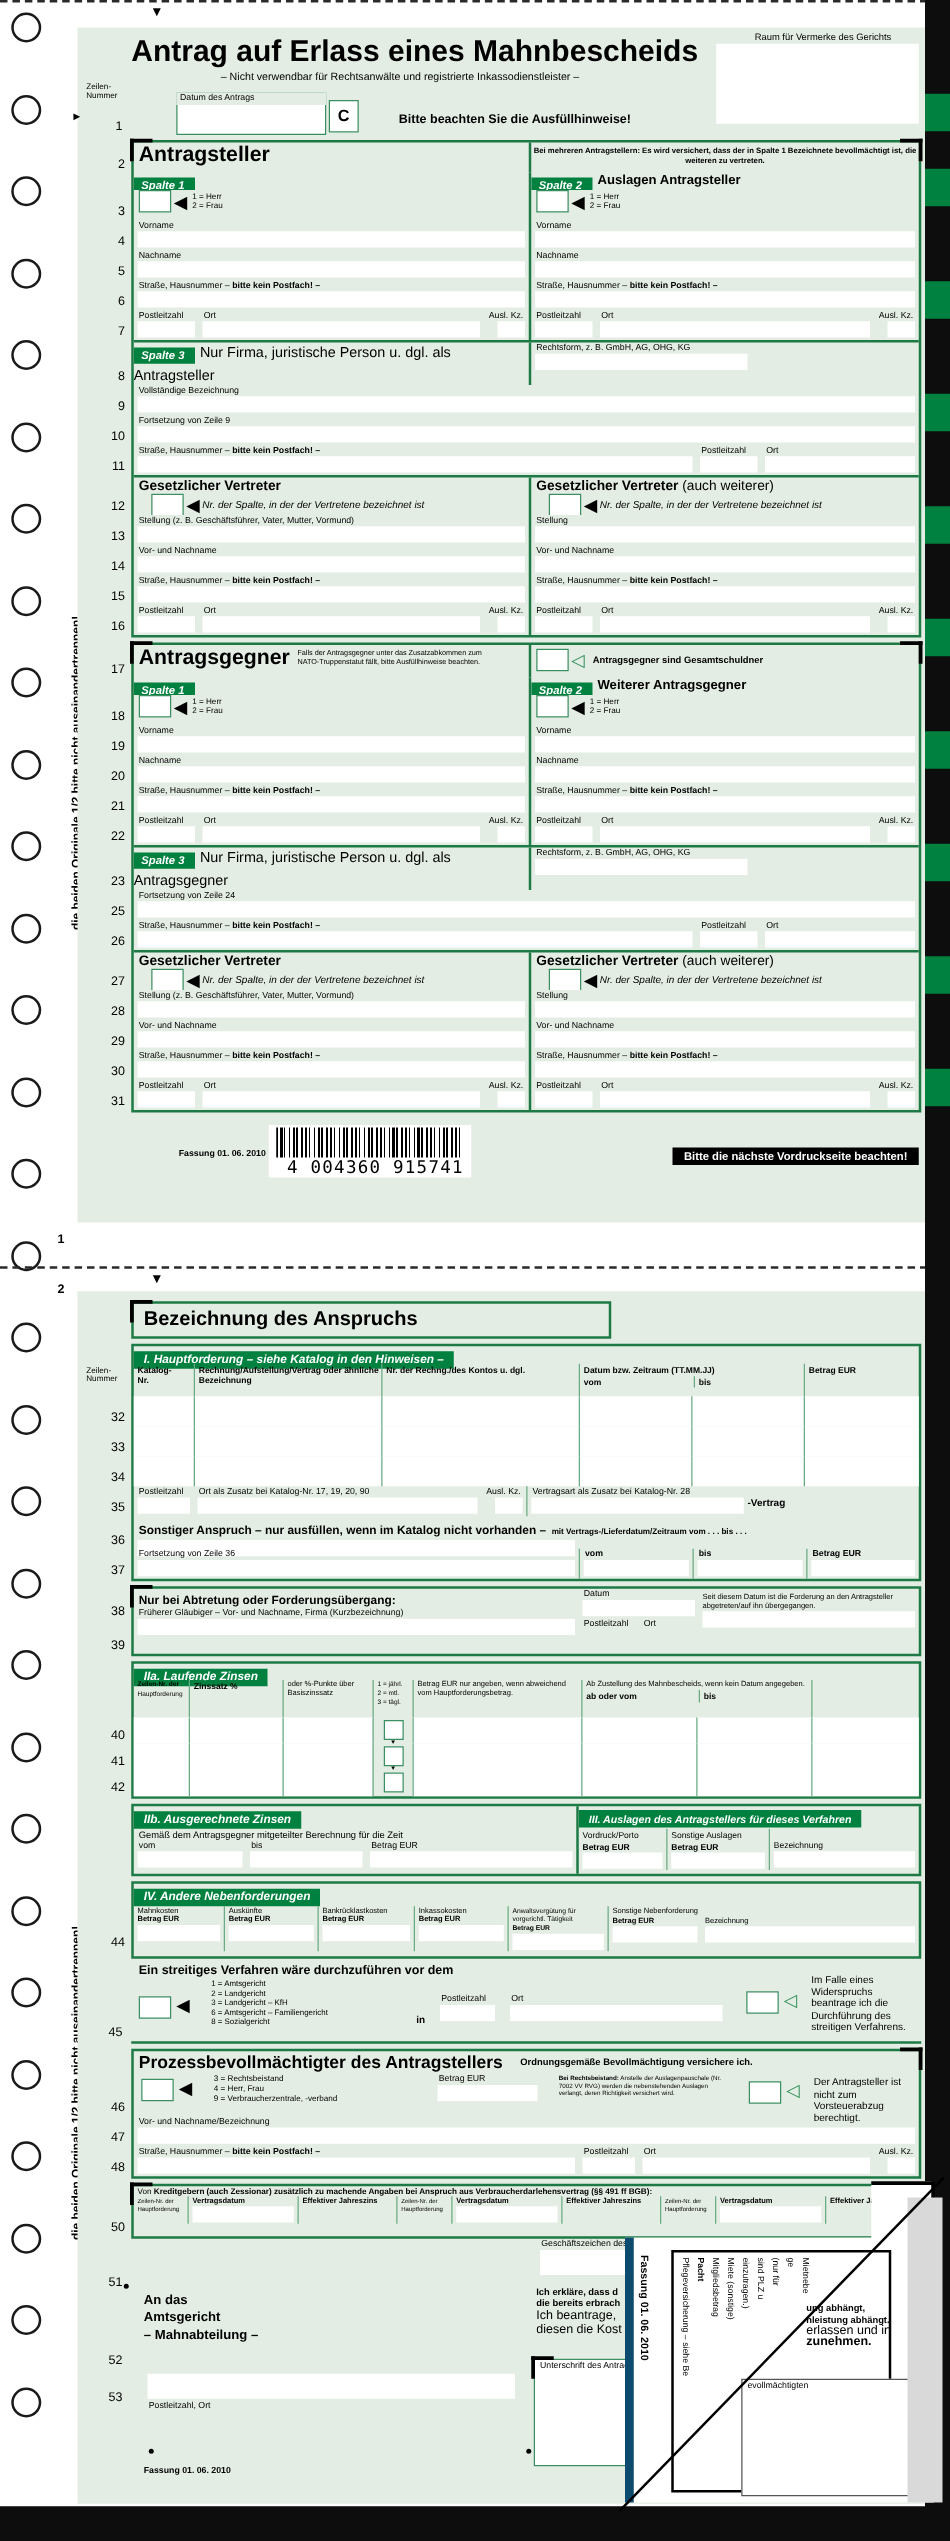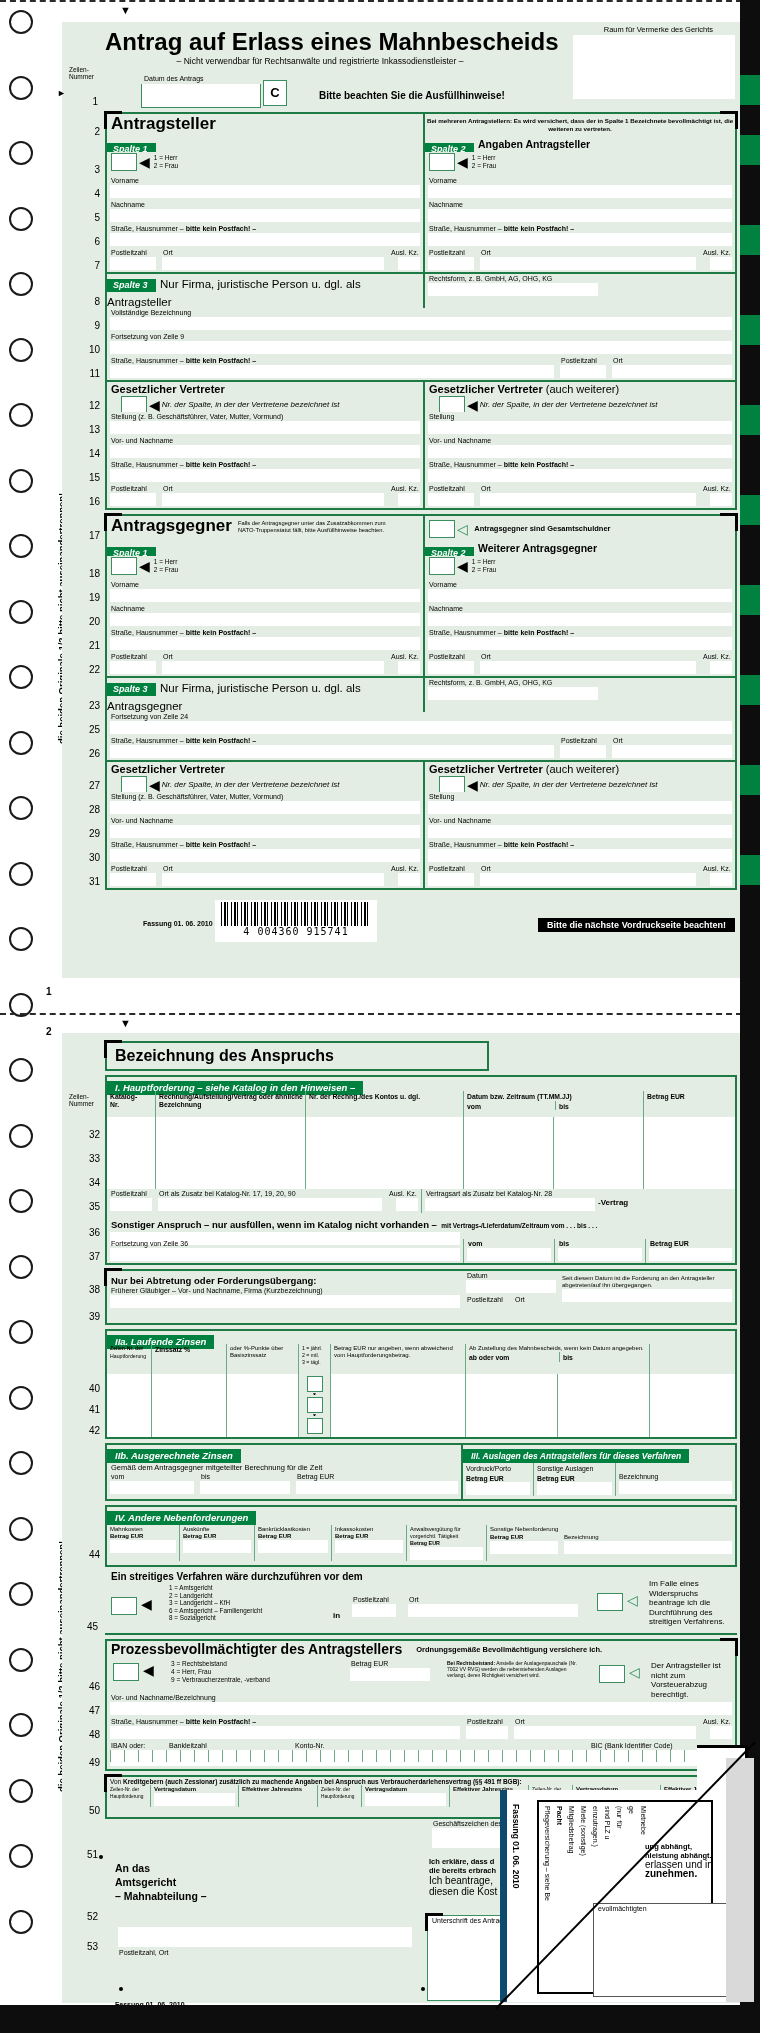--- a/index.html
+++ b/index.html
@@ -66,21 +66,21 @@
   .multinote{font-size:6.2px;line-height:7.5px;font-weight:bold;text-align:center;padding-top:3px}
   .natonote{font-size:5.8px;line-height:7px;padding:4px 2px 0 6px;width:160px}
   .gvtit{font-size:11px;font-weight:bold;padding:1px 0 0 4px;line-height:12px}
   .gvsub{font-size:8px;font-style:italic;vertical-align:middle}
   .sp3tit{font-size:11.5px;font-weight:normal;vertical-align:middle}
   
   .p1foot{position:relative;height:44px;margin-top:8px}
   .fassung{font-size:7px;font-weight:bold}
   .barcode{position:absolute;left:110px;top:2px;width:150px;height:38px;background:#fff;padding:2px 6px}
   .bars{height:24px;background:repeating-linear-gradient(90deg,#000 0 1px,#fff 1px 3px,#000 3px 5px,#fff 5px 6px,#000 6px 7px,#fff 7px 10px)}
-  .bdig{font-family:"DejaVu Sans Mono",monospace;font-size:10px;letter-spacing:1px;text-align:center}
+  .bdig{font-family:"DejaVu Sans Mono",monospace;font-size:14px;letter-spacing:1px;text-align:right}
   .badge{position:absolute;right:2px;bottom:10px;background:#000;color:#fff;font-weight:bold;font-size:9px;padding:2px 9px}
   
   .titlebox{position:relative;border:2px solid #1d7a44;width:372px;height:26px;margin:8px 0 0 0;
             font-size:16px;font-weight:bold;padding-left:8px;line-height:26px}
   .thead{font-size:6.8px;line-height:7.5px;font-weight:bold;padding:2px 2px 0 3px}
   .cell{border-left:1px solid #6aaa84;box-sizing:border-box;overflow:hidden}
   .cellw{background:#fff;border-left:1px solid #6aaa84;box-sizing:border-box}
   .c48{width:48px}.c150{width:150px}.c158{width:158px}.c90{width:90px}
   .minibox{width:14px;height:14px;background:#fff;border:1px solid #3a8e5f;margin:2px auto 0 auto}
   .vtx{font-size:5px;text-align:center;line-height:5px}
@@ -181,21 +181,21 @@
               <div class="sec-h1" style="font-size:17px">Antragsteller</div>
             </div>
           <div class="hr2">
               <div class="multinote">Bei mehreren Antragstellern: Es wird versichert, dass der in Spalte 1 Bezeichnete bevollmächtigt ist, die weiteren zu vertreten.</div>
             </div>
         </div>
 
         <div class="band h14 row">
           <div class="hl"><span class="gtab">Spalte 1</span></div>
           <div class="hr2"><span class="gtab">Spalte 2</span>
-            <span class="b" style="font-size:10.5px;vertical-align:top">Angaben Antragsteller</span></div>
+            <span class="b" style="font-size:10.5px;vertical-align:top">Auslagen Antragsteller</span></div>
         </div>
 
         <div class="band h24 row">
           <span class="rn">3</span>
           <div class="hl" style="padding-left:4px"><span class="cb"></span><span class="tri">◀</span><span class="opt"><span>1 = Herr</span><br><span>2 = Frau</span></span></div>
           <div class="hr2" style="padding-left:4px"><span class="cb"></span><span class="tri">◀</span><span class="opt"><span>1 = Herr</span><br><span>2 = Frau</span></span></div>
         </div>
 
         <div class="band h24 row">
           <span class="rn">4</span>
@@ -973,31 +973,20 @@
               <div class="box"></div>
             </div>
           <div class="fx">
               <div class="lab">Ort</div>
               <div class="box"></div>
             </div>
           <div class="w36">
               <div class="lab">Ausl. Kz.</div>
               <div class="box bxs"></div>
             </div>
-        </div>
-        <div class="band" style="height:28px">
-          <span class="rn">49</span>
-          <div class="row">
-            <div class="lab" style="width:52px">IBAN oder:</div>
-            <div class="lab" style="width:120px">Bankleitzahl</div>
-            <div class="lab" style="width:290px">Konto-Nr.</div>
-            <div class="lab">BIC (Bank Identifier Code)</div>
-          </div>
-          <div class="box" style="height:12px;border-bottom:4px solid #fff;background:
-            repeating-linear-gradient(90deg,#6aaa84 0 1px,#fff 1px 14px)"></div>
         </div>
       </div>
 
       <div class="sec" style="height:40px">
         <div class="corner-tl"></div>
         <span class="rn">50</span>
         <div class="smallb" style="font-size:6.5px"><span>Von</span> <span class="b">Kreditgebern (auch Zessionar)</span> <span class="b">zusätzlich zu machende Angaben bei Anspruch aus Verbraucherdarlehensvertrag (§§ 491 ff BGB):</span></div>
         <div class="row">
           <div class="row" style="width:210px">
               <div class="smallb" style="font-size:4.8px;white-space:normal;width:38px">Zeilen-Nr. der Hauptforderung</div>

